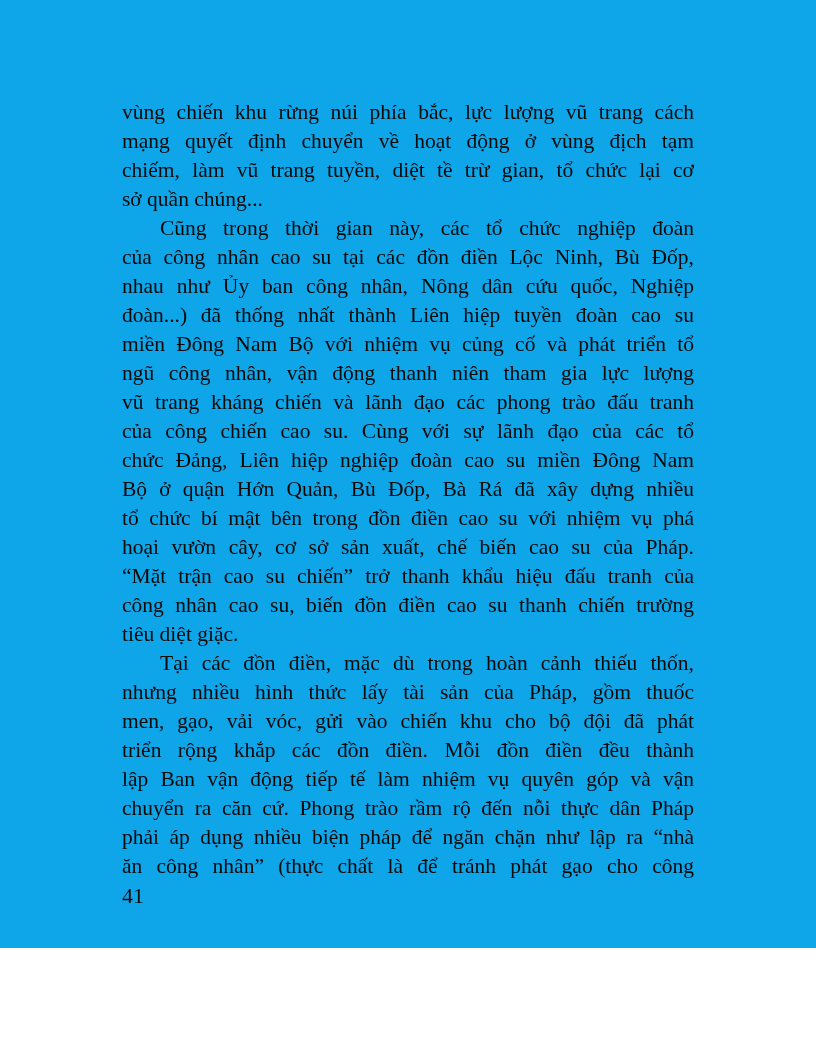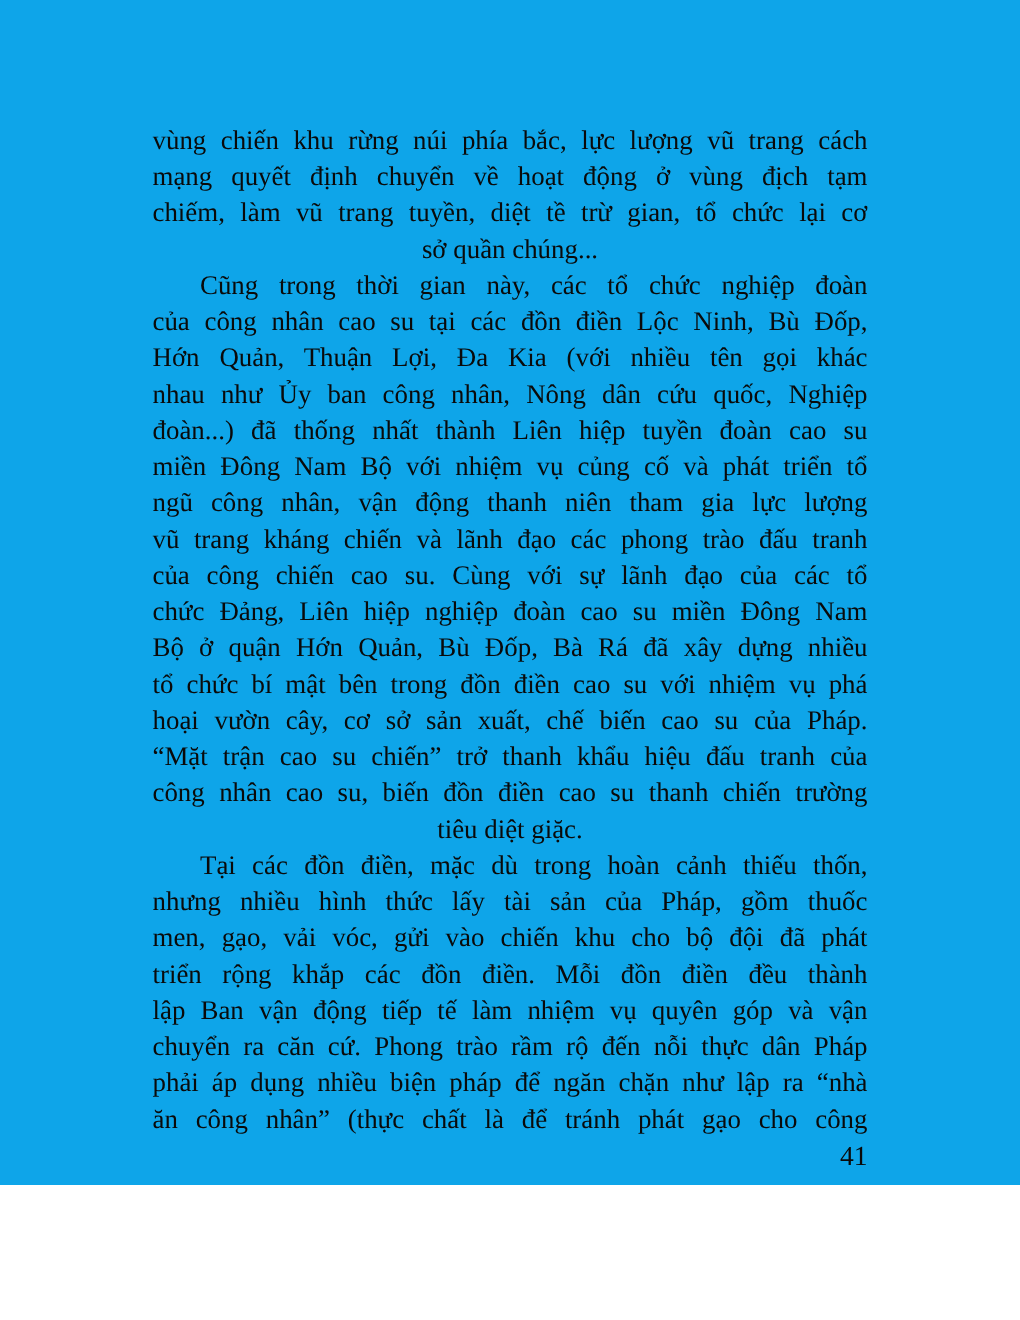--- a/index.html
+++ b/index.html
@@ -15,52 +15,51 @@
   }
   .text-block {
     position: absolute;
     left: 122px;
     top: 98px;
     width: 572px;
     font-size: 21.5px;
     line-height: 29px;
   }
   .line {
-    text-align: center;
+    text-align: left;
     white-space: normal;
     overflow: hidden;
     height: 29px;
   }
   .line.j {
     text-align: justify;
     text-align-last: justify;
   }
   .line.indent {
     text-indent: 38px;
   }
   .page-number {
     margin-top: 0px;
-    text-align: right;
+    text-align: left;
     font-size: 22px;
     line-height: 29px;
   }
 </style>
 </head>
 <body>
 
 <div class="page">
   <div class="text-block">
 
     <div class="line j">vùng chiến khu rừng núi phía bắc, lực lượng vũ trang cách</div>
       <div class="line j">mạng quyết định chuyển về hoạt động ở vùng địch tạm</div>
       <div class="line j">chiếm, làm vũ trang tuyền, diệt tề trừ gian, tổ chức lại cơ</div>
       <div class="line">sở quần chúng...</div>
       <div class="line j indent">Cũng trong thời gian này, các tổ chức nghiệp đoàn</div>
       <div class="line j">của công nhân cao su tại các đồn điền Lộc Ninh, Bù Đốp,</div>
-      <div class="line j">Hớn Quản, Thuận Lợi, Đa Kia (với nhiều tên gọi khác</div>
       <div class="line j">nhau như Ủy ban công nhân, Nông dân cứu quốc, Nghiệp</div>
       <div class="line j">đoàn...) đã thống nhất thành Liên hiệp tuyền đoàn cao su</div>
       <div class="line j">miền Đông Nam Bộ với nhiệm vụ củng cố và phát triển tổ</div>
       <div class="line j">ngũ công nhân, vận động thanh niên tham gia lực lượng</div>
       <div class="line j">vũ trang kháng chiến và lãnh đạo các phong trào đấu tranh</div>
       <div class="line j">của công chiến cao su. Cùng với sự lãnh đạo của các tổ</div>
       <div class="line j">chức Đảng, Liên hiệp nghiệp đoàn cao su miền Đông Nam</div>
       <div class="line j">Bộ ở quận Hớn Quản, Bù Đốp, Bà Rá đã xây dựng nhiều</div>
       <div class="line j">tổ chức bí mật bên trong đồn điền cao su với nhiệm vụ phá</div>
       <div class="line j">hoại vườn cây, cơ sở sản xuất, chế biến cao su của Pháp.</div>

